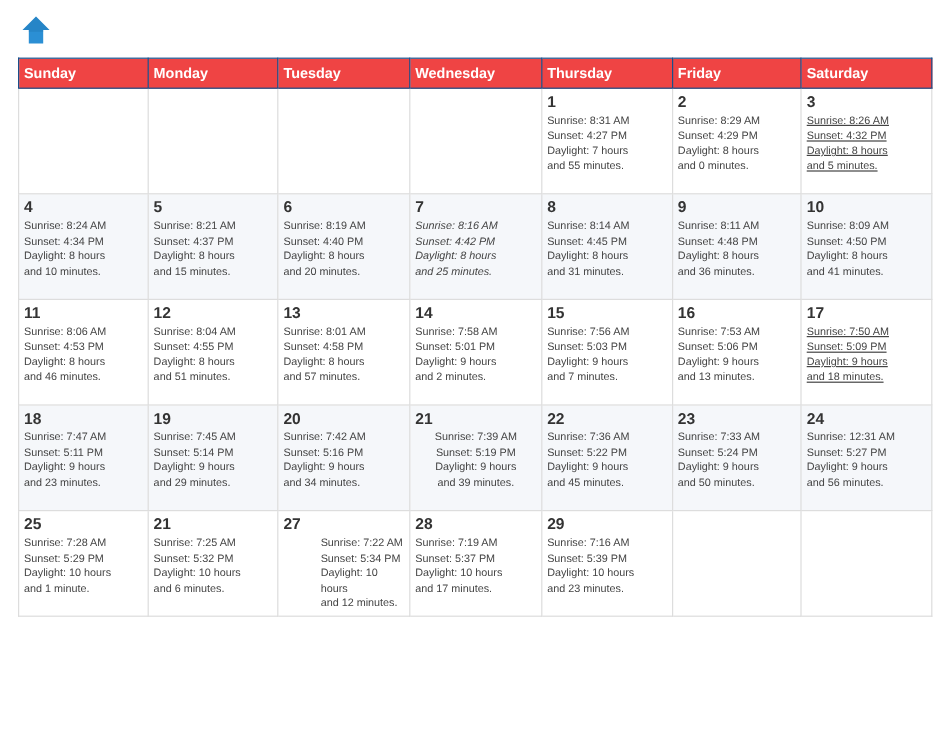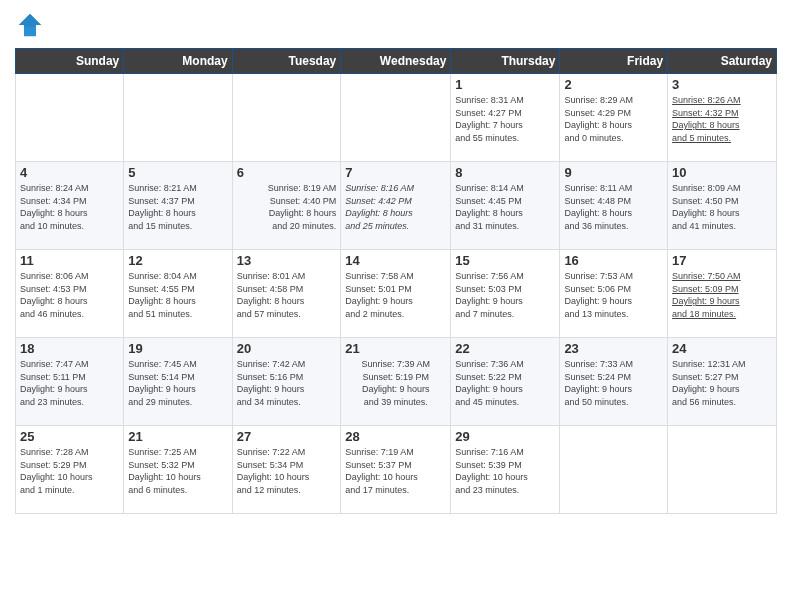--- a/index.html
+++ b/index.html
@@ -55,26 +55,26 @@
     }
     .location {
       font-size: 14px;
       color: #555;
     }
     .calendar {
       width: 100%;
       border-collapse: collapse;
     }
     .calendar th {
-      background-color: #404040;
+      background-color: #ef4444;
       color: white;
       font-size: 12px;
       font-weight: bold;
       padding: 5px 4px;
-      text-align: right;
+      text-align: left;
       border: 1px solid #1a4f8a;
     }
     .calendar td {
       width: 113px;
       height: 88px;
       vertical-align: top;
       padding: 3px 4px;
       border: 1px solid #ddd;
       font-size: 9.5px;
       color: #333;
@@ -173,21 +173,21 @@
           </td>
           <td>
             <span class="day-number">5</span>
             <div class="day-info" style="white-space: pre-line;">Sunrise: 8:21 AM
 Sunset: 4:37 PM
 Daylight: 8 hours
 and 15 minutes.</div>
           </td>
           <td>
             <span class="day-number">6</span>
-            <div class="day-info" style="white-space: pre-line; text-align: right;">Sunrise: 8:19 AM
+            <div class="day-info" style="white-space: pre-line;">Sunrise: 8:19 AM
 Sunset: 4:40 PM
 Daylight: 8 hours
 and 20 minutes.</div>
           </td>
           <td>
             <span class="day-number">7</span>
             <div class="day-info" style="white-space: pre-line; font-style: italic;">Sunrise: 8:16 AM
 Sunset: 4:42 PM
 Daylight: 8 hours
 and 25 minutes.</div>
@@ -326,21 +326,21 @@
           </td>
           <td>
             <span class="day-number">21</span>
             <div class="day-info" style="white-space: pre-line;">Sunrise: 7:25 AM
 Sunset: 5:32 PM
 Daylight: 10 hours
 and 6 minutes.</div>
           </td>
           <td>
             <span class="day-number">27</span>
-            <div class="day-info" style="white-space: pre-line;">Sunrise: 7:22 AM
+            <div class="day-info" style="white-space: pre-line; margin-left: 31px;">Sunrise: 7:22 AM
 Sunset: 5:34 PM
 Daylight: 10 hours
 and 12 minutes.</div>
           </td>
           <td>
             <span class="day-number">28</span>
             <div class="day-info" style="white-space: pre-line;">Sunrise: 7:19 AM
 Sunset: 5:37 PM
 Daylight: 10 hours
 and 17 minutes.</div>

